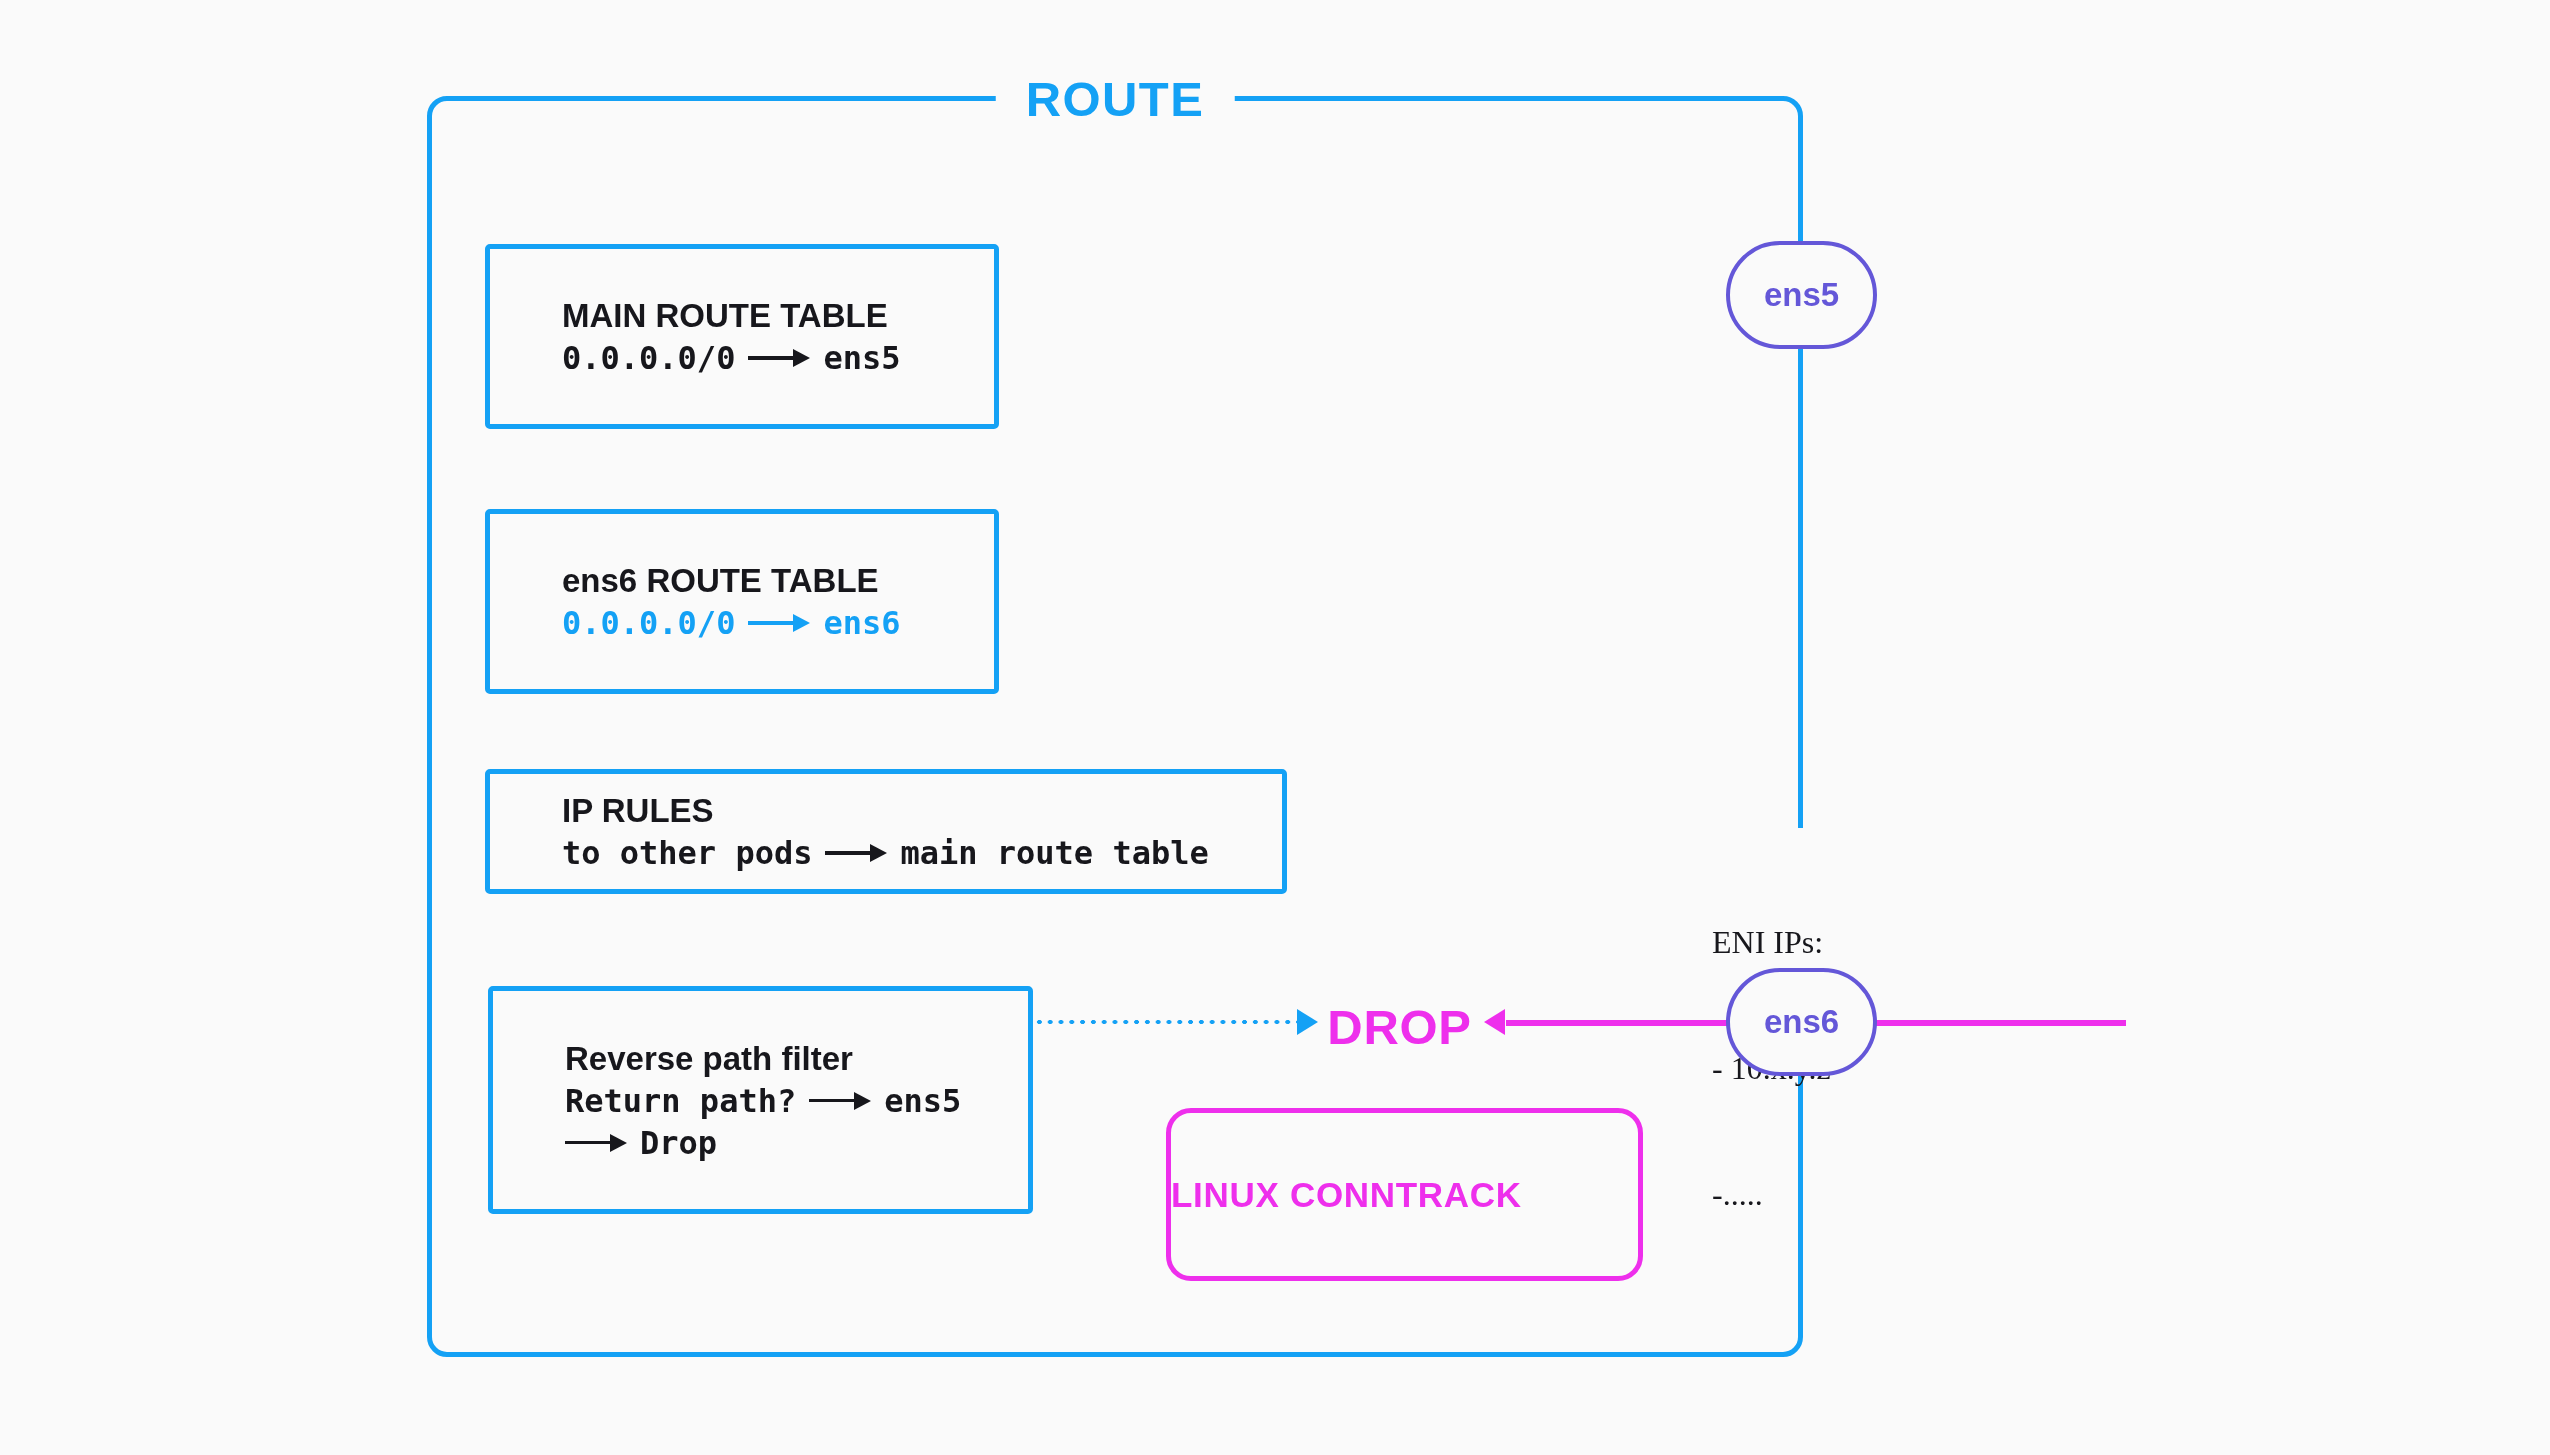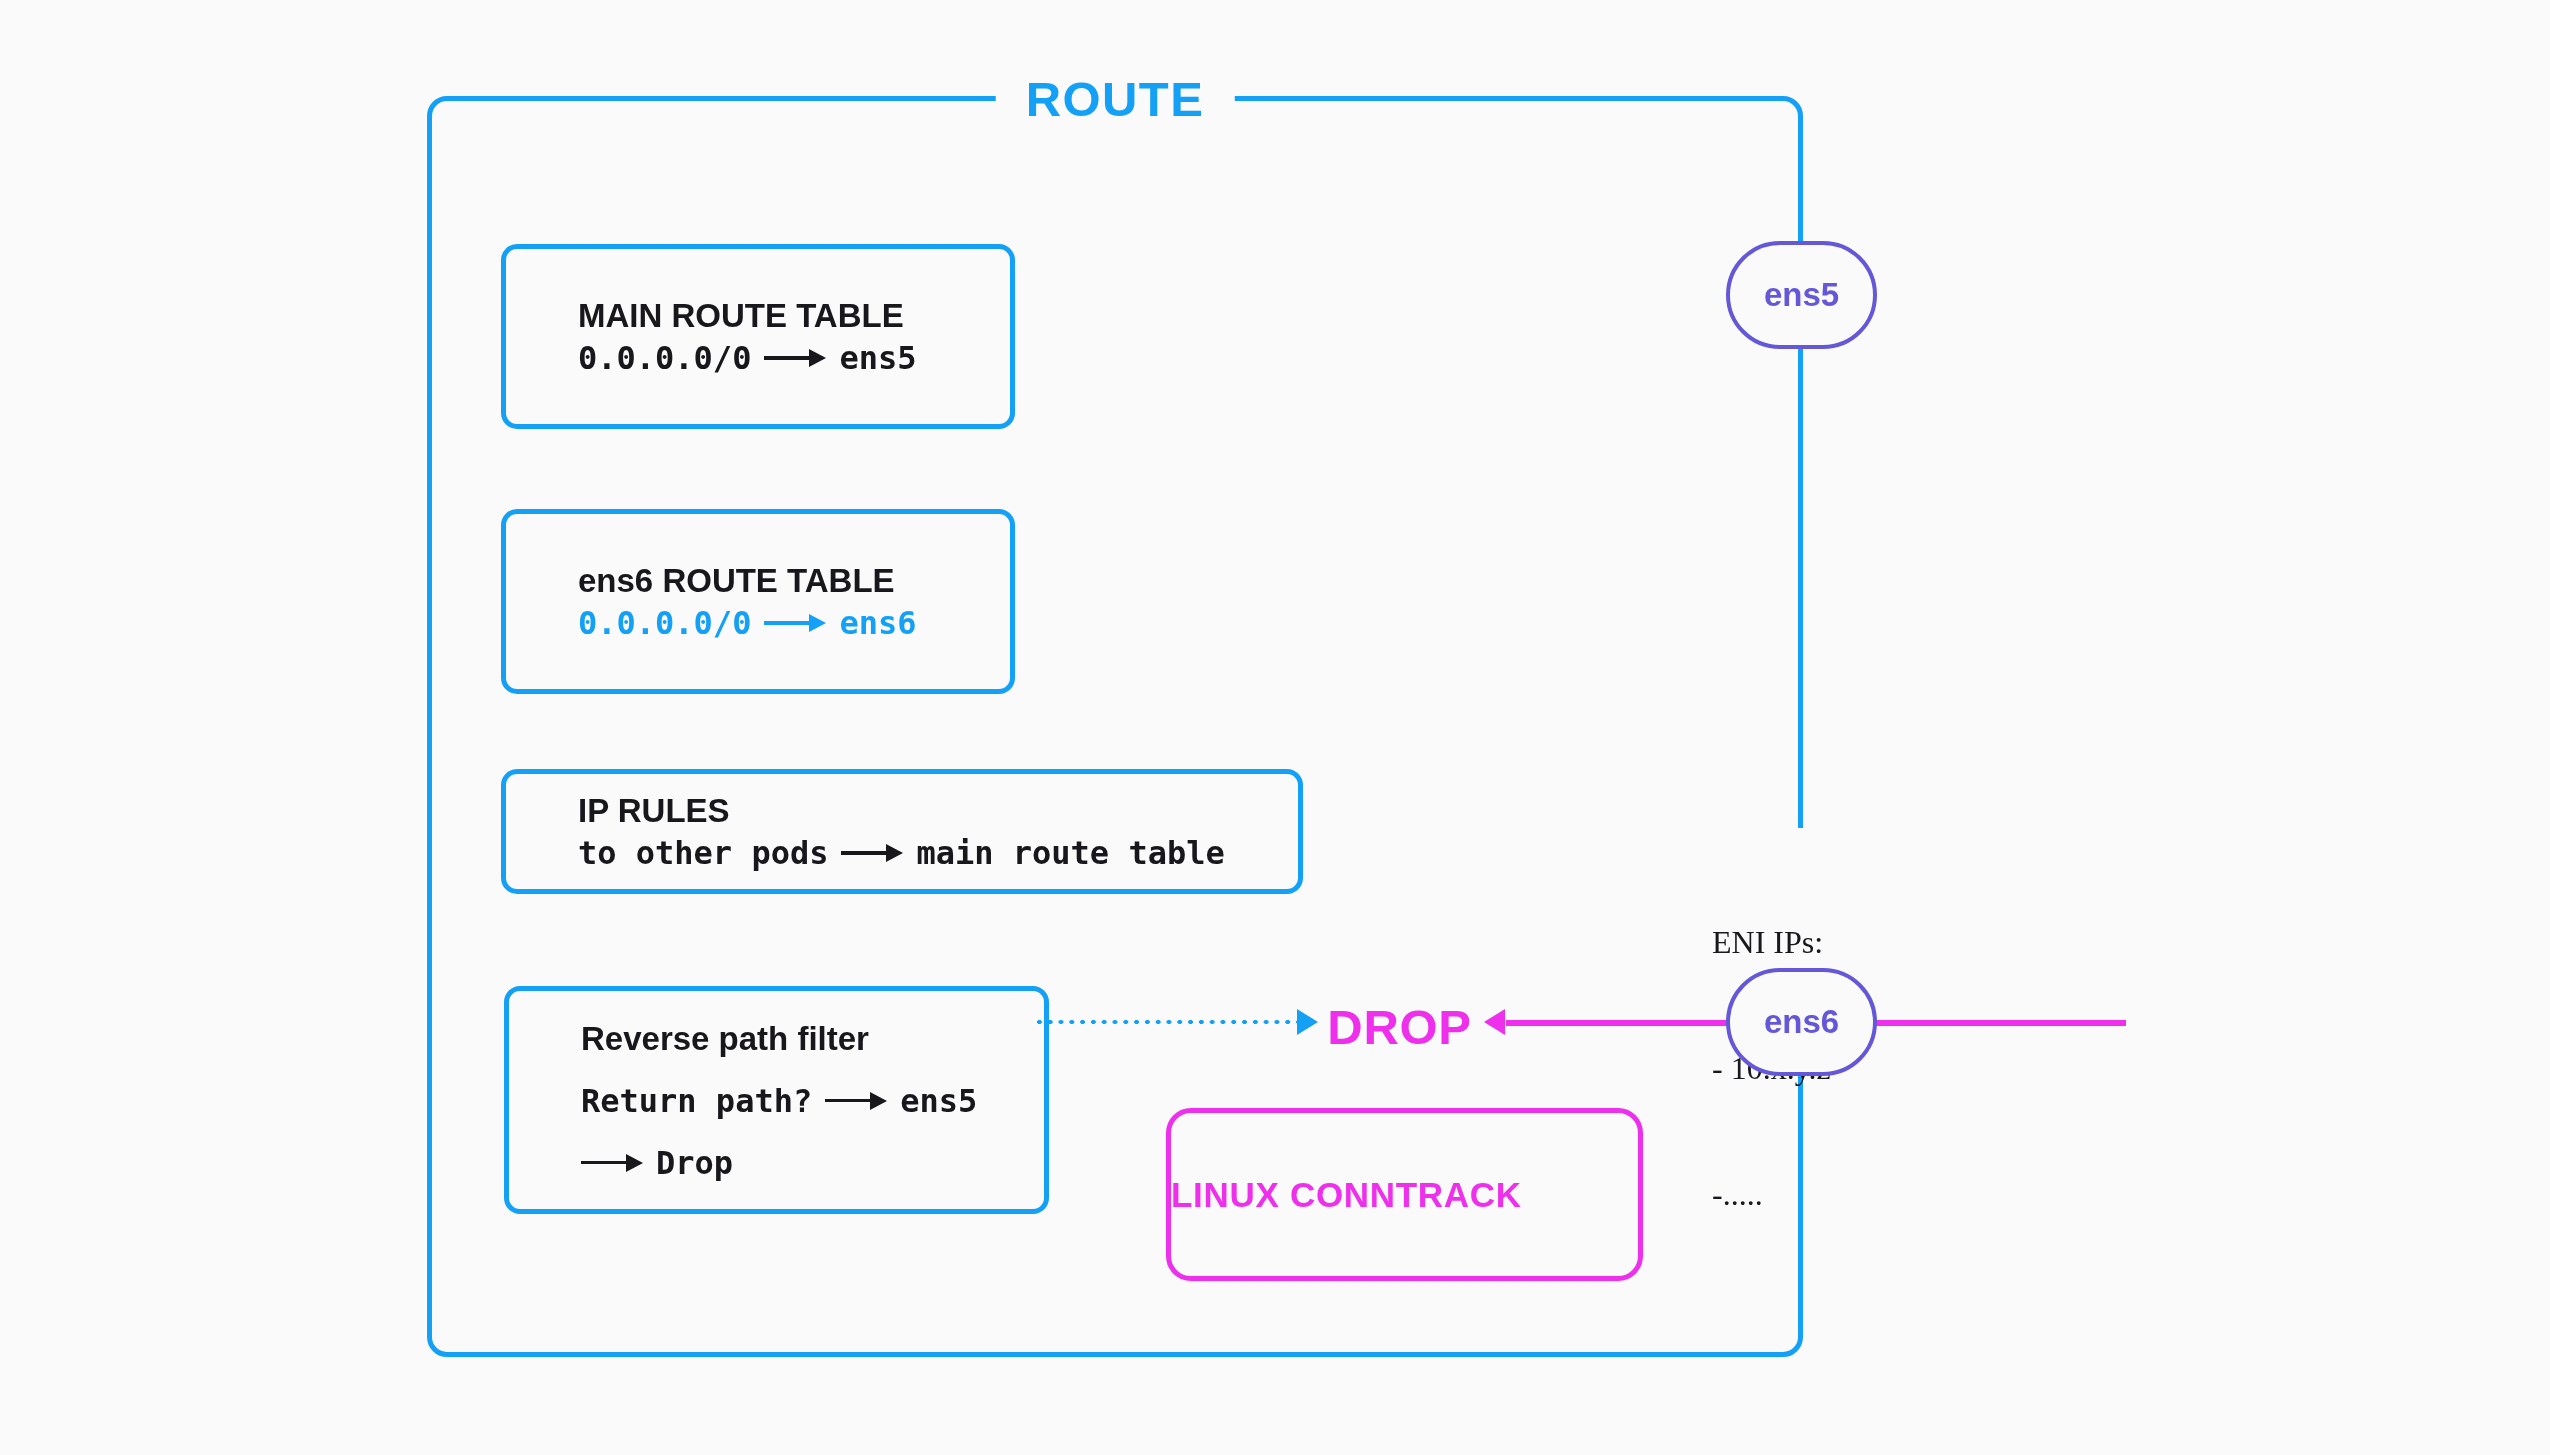--- a/index.html
+++ b/index.html
@@ -11,31 +11,31 @@
   .canvas{position:absolute;left:0;top:0;width:2550px;height:1455px;background:var(--bg);}
 
   
   .node-box{position:absolute;left:427px;top:96px;width:1376px;height:1261px;
     border:5.8px solid var(--blue);border-radius:20px;z-index:0;}
   .node-label{position:absolute;left:1115px;top:99px;transform:translate(-50%,-50%);
     background:var(--bg);padding:0 30px;font-size:49px;font-weight:700;letter-spacing:1.4px;
     color:var(--blue);z-index:2;white-space:nowrap;}
 
   
-  .rule-box{position:absolute;border:5.8px solid var(--blue);border-radius:16px;
+  .rule-box{position:absolute;border:5.8px solid var(--blue);border-radius:5px;
     display:flex;flex-direction:column;justify-content:center;padding-left:72px;z-index:1;
-    background:transparent;margin-left:16px;}
+    background:transparent;}
   .rb-title{font-size:33px;font-weight:700;color:var(--ink);line-height:43px;white-space:nowrap;}
   .rb-row{font-family:"DejaVu Sans Mono",monospace;font-size:32px;font-weight:700;
     color:var(--ink);line-height:42px;display:flex;align-items:center;white-space:nowrap;}
   .rb-row.c-blue{color:var(--blue);}
   .box-main{left:485px;top:244px;width:514px;height:185px;}
   .box-ens6rt{left:485px;top:509px;width:514px;height:185px;}
   .box-iprules{left:485px;top:769px;width:802px;height:125px;}
-  .box-rpf{left:488px;top:986px;width:545px;height:228px;gap:20px;}
+  .box-rpf{left:488px;top:986px;width:545px;height:228px;}
 
   
   .arr{display:inline-flex;align-items:center;margin:0 13px;flex:none;}
   .arr .sh{width:45px;height:3.6px;background:currentColor;}
   .arr .hd{width:0;height:0;border-left:17.3px solid currentColor;
     border-top:9.4px solid transparent;border-bottom:9.4px solid transparent;}
   .pre:empty + .arr{margin-left:0;}
 
   
   .dotted-shaft{position:absolute;left:1034px;top:1020px;width:263px;height:4.3px;z-index:2;

